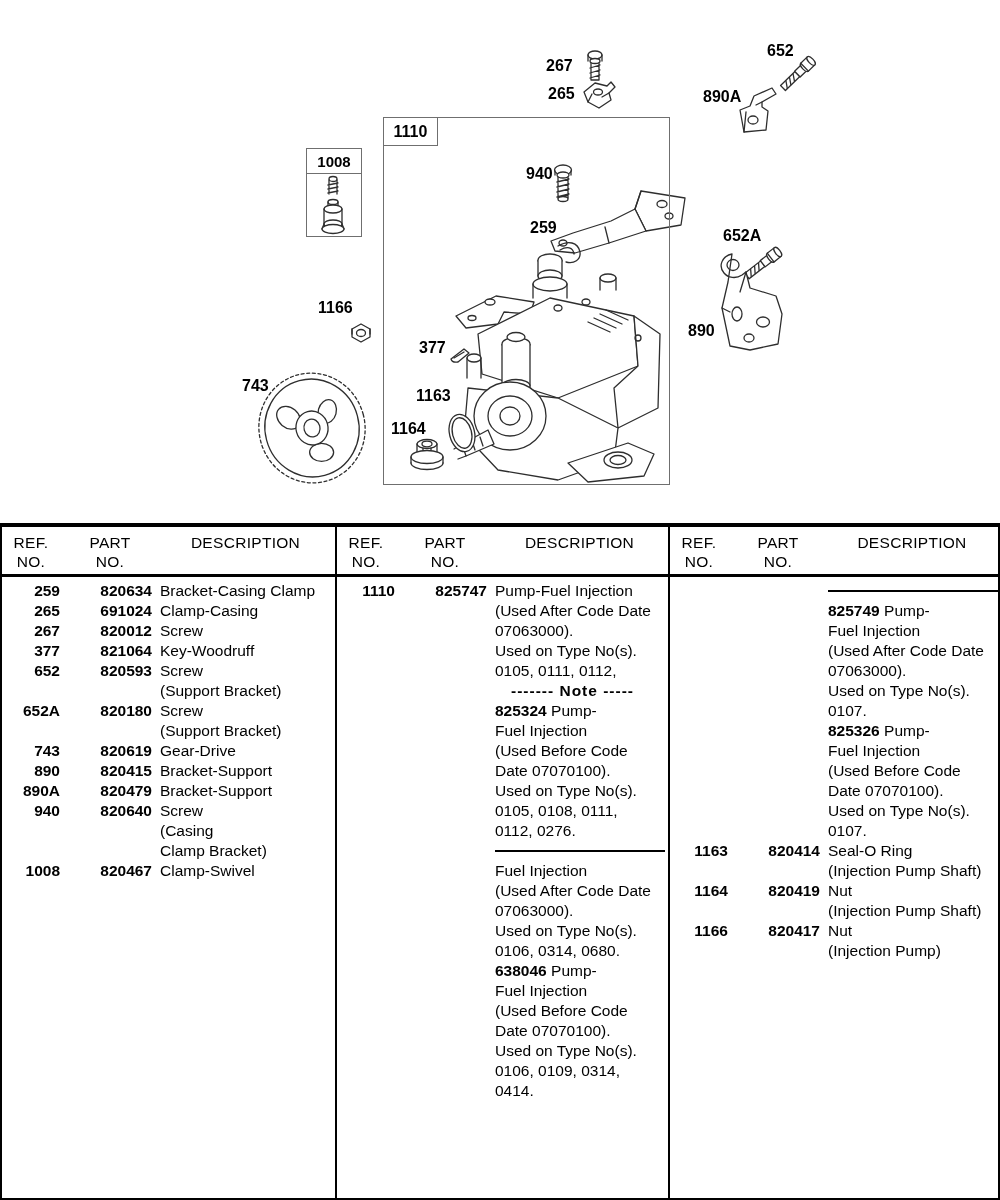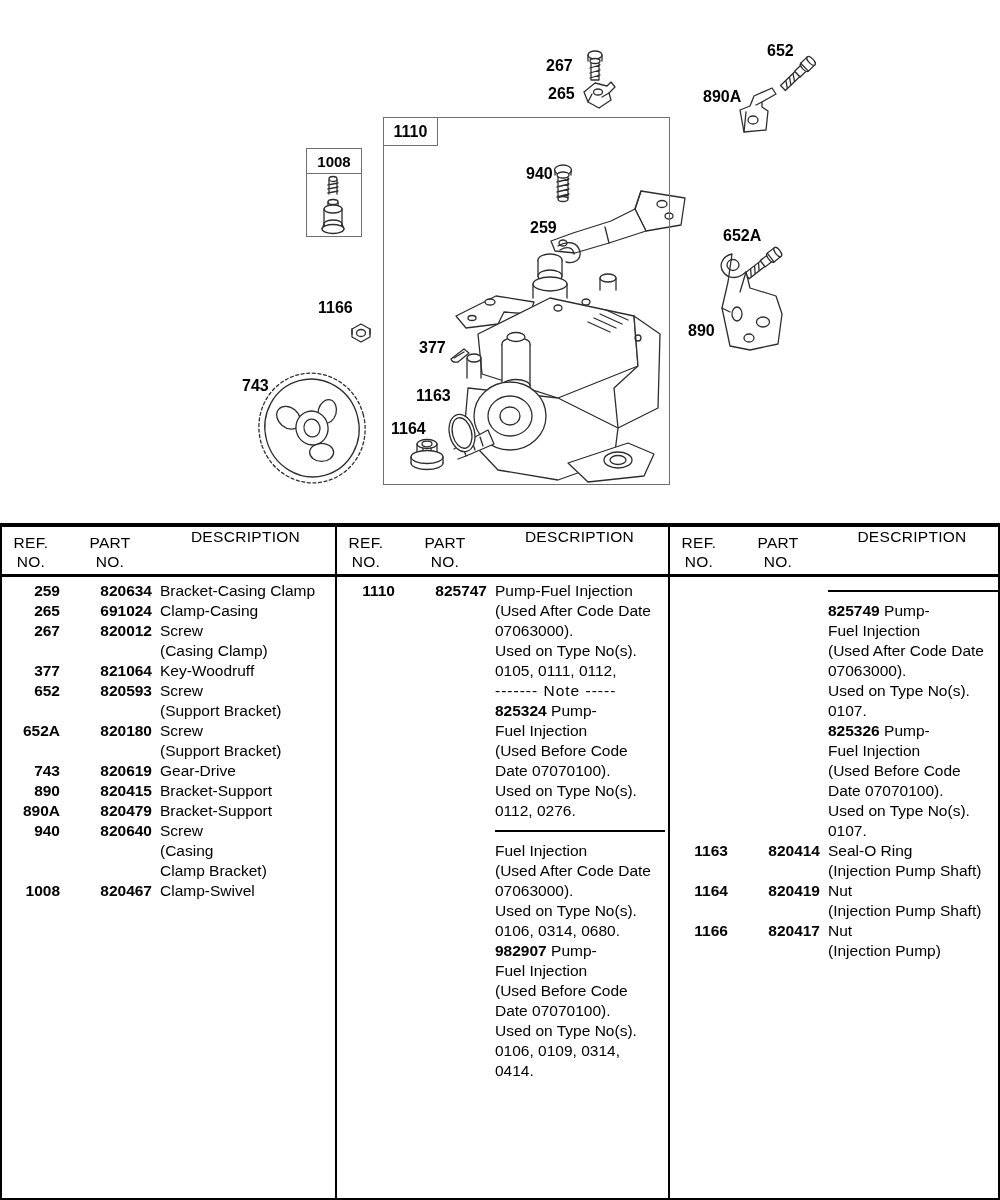--- a/index.html
+++ b/index.html
@@ -16,31 +16,31 @@
   .clamp-box .tag{height:24px;border-bottom:1px solid #6f6f6f;display:flex;align-items:center;
         justify-content:center;font-weight:bold;font-size:15px;}
   
   .ptable{position:absolute;left:0;top:523px;width:1000px;height:677px;box-sizing:border-box;
         border-top:4px solid #000;border-bottom:2px solid #000;border-left:2px solid #000;border-right:2px solid #000;}
   .section{position:absolute;top:0;bottom:0;box-sizing:border-box;}
   .sec1{left:0;width:333px;}
   .sec2{left:333px;width:333px;border-left:2px solid #000;}
   .sec3{left:666px;width:332px;border-left:2px solid #000;}
   .shead{height:50px;box-sizing:border-box;border-bottom:3px solid #000;display:grid;
-        grid-template-columns:58px 84px 1fr;column-gap:8px;padding:0 4px 3px 0;}
+        grid-template-columns:58px 84px 1fr;column-gap:8px;padding:6px 4px 3px 0;}
   .hcell{display:flex;flex-direction:column;justify-content:flex-end;align-items:center;
         font-size:15.5px;line-height:19px;letter-spacing:0.3px;}
   .hdesc{justify-content:flex-start;}
   .rows{padding-top:4px;}
   .trow{display:grid;grid-template-columns:58px 84px 1fr;column-gap:8px;height:20px;
         line-height:20px;font-size:15.5px;padding-right:2px;}
   .c-ref,.c-part{text-align:right;font-weight:bold;white-space:nowrap;}
   .c-desc{text-align:left;white-space:nowrap;overflow:visible;}
   .c-desc b{font-weight:bold;}
-  .c-desc.note{font-weight:normal;letter-spacing:1px;}
+  .c-desc.note{font-weight:bold;letter-spacing:1px;margin-left:16px;}
   .rule{display:block;width:170px;border-top:2px solid #000;margin-top:9px;}
   
   .ink{stroke:#2e2e2e;fill:none;stroke-width:1.3;stroke-linejoin:round;stroke-linecap:round;}
   .inkf{stroke:#2e2e2e;fill:#ffffff;stroke-width:1.3;stroke-linejoin:round;}
 </style>
 </head>
 <body>
 
 <div class="page">
 
@@ -242,25 +242,20 @@
             <span class="c-ref">265</span>
             <span class="c-part">691024</span>
             <span class="c-desc">Clamp-Casing</span>
           </div>
           <div class="trow">
             <span class="c-ref">267</span>
             <span class="c-part">820012</span>
             <span class="c-desc">Screw</span>
           </div>
           <div class="trow">
-            <span class="c-ref"></span>
-            <span class="c-part"></span>
-            <span class="c-desc">(Casing Clamp)</span>
-          </div>
-          <div class="trow">
             <span class="c-ref">377</span>
             <span class="c-part">821064</span>
             <span class="c-desc">Key-Woodruff</span>
           </div>
           <div class="trow">
             <span class="c-ref">652</span>
             <span class="c-part">820593</span>
             <span class="c-desc">Screw</span>
           </div>
           <div class="trow">
@@ -382,20 +377,25 @@
             <span class="c-desc">Date 07070100).</span>
           </div>
           <div class="trow">
             <span class="c-ref"></span>
             <span class="c-part"></span>
             <span class="c-desc">Used on Type No(s).</span>
           </div>
           <div class="trow">
             <span class="c-ref"></span>
             <span class="c-part"></span>
+            <span class="c-desc">0105, 0108, 0111,</span>
+          </div>
+          <div class="trow">
+            <span class="c-ref"></span>
+            <span class="c-part"></span>
             <span class="c-desc">0112, 0276.</span>
           </div>
           <div class="trow">
             <span class="c-ref"></span>
             <span class="c-part"></span>
             <span class="c-desc">
               <span class="rule"></span>
             </span>
           </div>
           <div class="trow">
@@ -419,21 +419,21 @@
             <span class="c-desc">Used on Type No(s).</span>
           </div>
           <div class="trow">
             <span class="c-ref"></span>
             <span class="c-part"></span>
             <span class="c-desc">0106, 0314, 0680.</span>
           </div>
           <div class="trow">
             <span class="c-ref"></span>
             <span class="c-part"></span>
-            <span class="c-desc"><b>982907</b> Pump-</span>
+            <span class="c-desc"><b>638046</b> Pump-</span>
           </div>
           <div class="trow">
             <span class="c-ref"></span>
             <span class="c-part"></span>
             <span class="c-desc">Fuel Injection</span>
           </div>
           <div class="trow">
             <span class="c-ref"></span>
             <span class="c-part"></span>
             <span class="c-desc">(Used Before Code</span>

